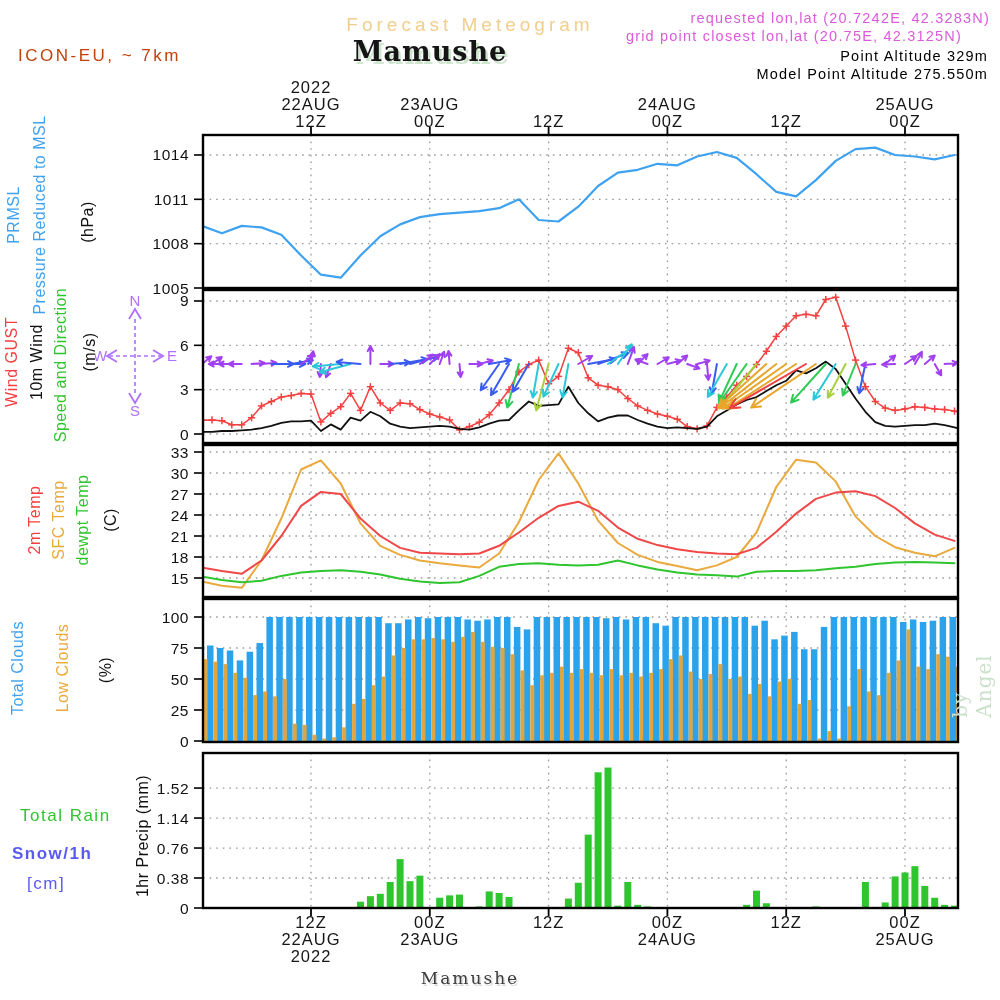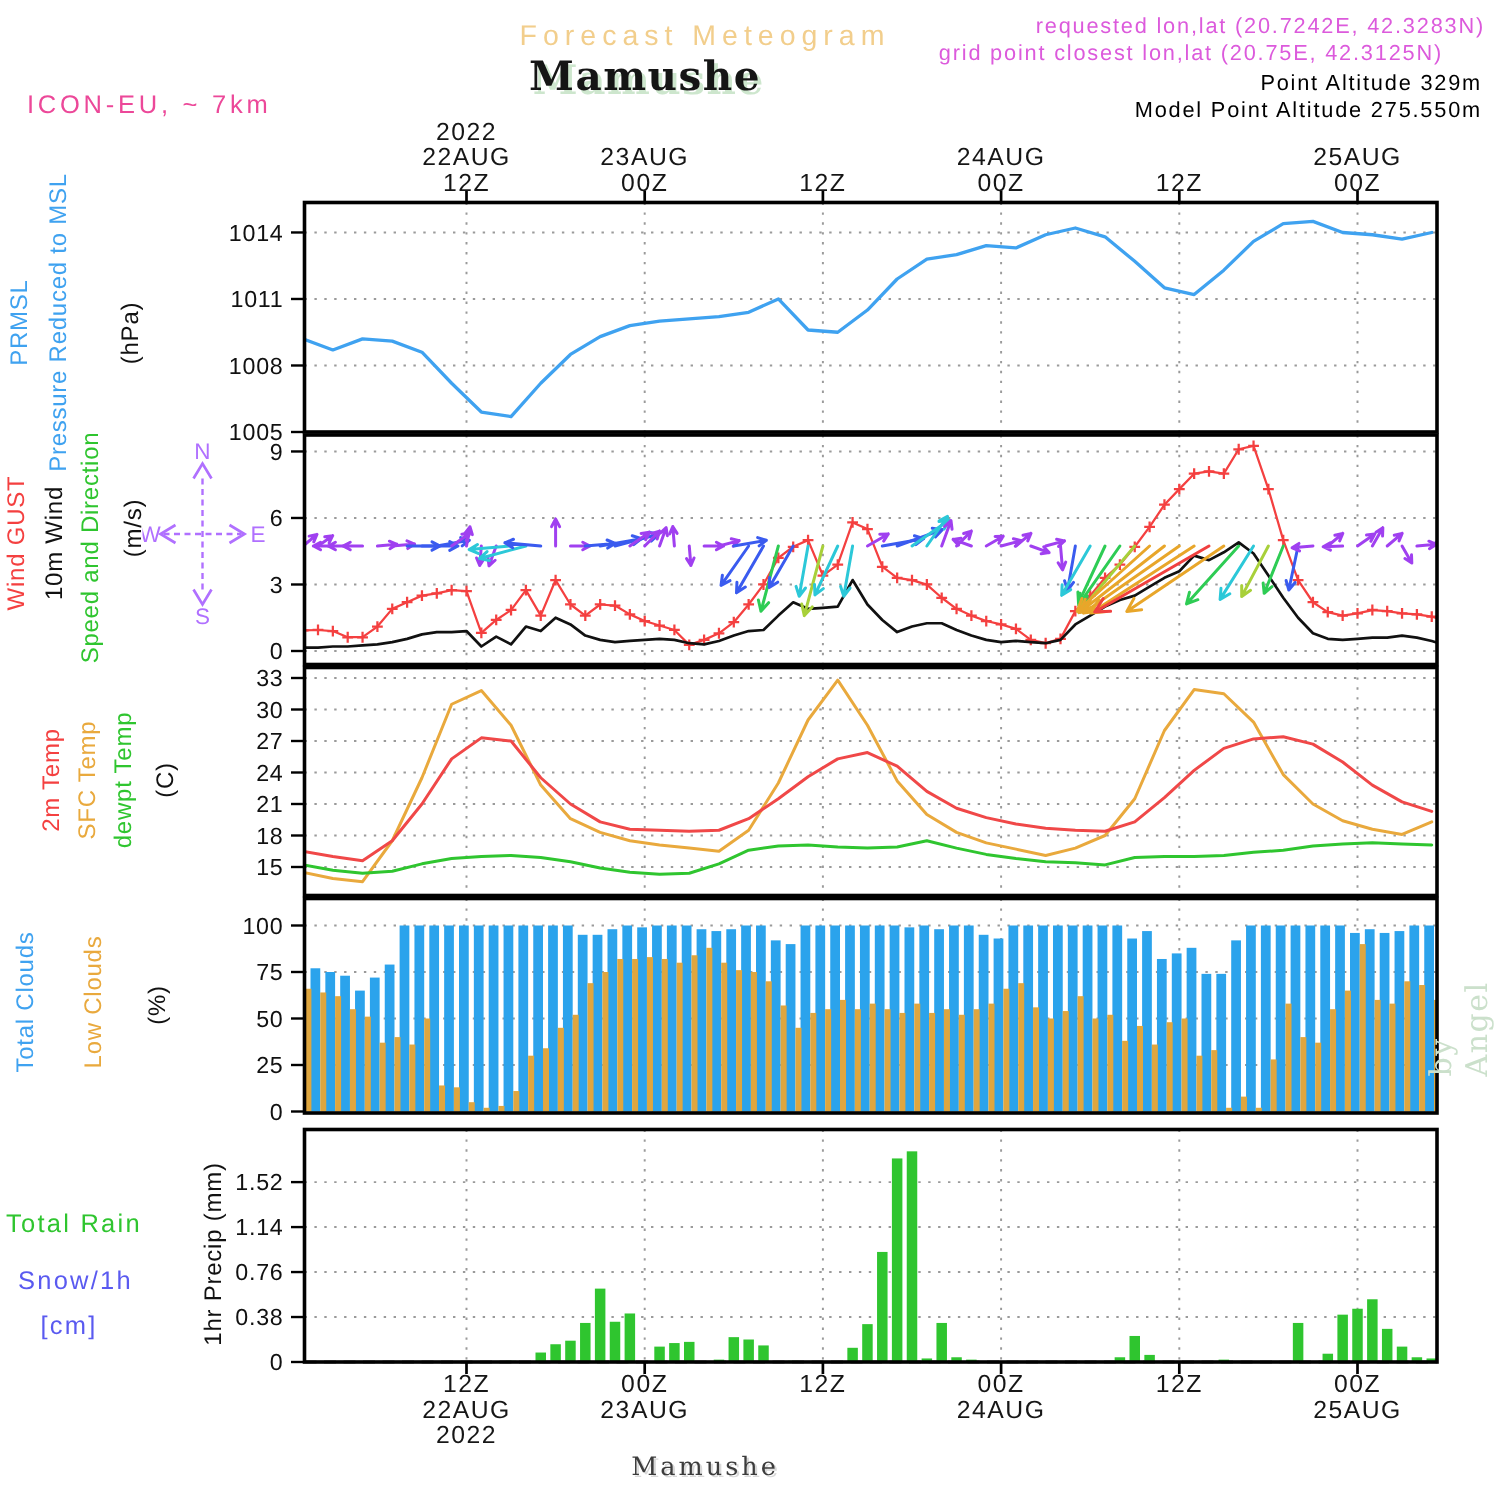--- a/index.html
+++ b/index.html
@@ -7,21 +7,21 @@
        font-family:"Liberation Sans",sans-serif;}
   .abs{position:absolute;white-space:nowrap;}
   .rot{position:absolute;white-space:nowrap;transform:translate(-50%,-50%) rotate(-90deg);}
   .ctr{transform:translate(-50%,0);margin-top:12px;}
   .rgt{transform:translate(-100%,0);}
   #plot-title{font-family:"DejaVu Serif",serif;font-weight:bold;font-size:27px;color:#151515;
       text-shadow:2.5px 2.5px 0 #cde6cd;letter-spacing:1px;}
   #forecast-watermark{color:#F2CE8C;font-size:19px;letter-spacing:4px;}
   .magenta{color:#DC5ADC;font-size:14.5px;letter-spacing:1.2px;}
   .violet{color:#000000;font-size:14.5px;letter-spacing:1.2px;}
-  #model-label{color:#ec4899;font-size:17px;letter-spacing:2.5px;margin-top:14px;}
+  #model-label{color:#c2410c;font-size:17px;letter-spacing:2.5px;}
   .blue{color:#3FA2F0;} .red{color:#F44040;} .orange{color:#E9A93D;}
   .green{color:#2FC52F;} .black{color:#111;} .snowblue{color:#5A5AF0;}
   .axlab{font-size:16px;letter-spacing:0.5px;}
   #station-footer{font-family:"DejaVu Serif",serif;font-size:17px;color:#3c3c3c;
       letter-spacing:2px;text-shadow:1.5px 1.5px 0 #d9d9d9;}
   #credit-watermark{position:absolute;transform:translate(-50%,-50%) rotate(-90deg);
       font-family:"DejaVu Serif",serif;font-size:20px;color:#cbe0cb;letter-spacing:1px;}
   svg text{font-family:"Liberation Sans",sans-serif;}
 </style>
 </head>
@@ -46,22 +46,22 @@
 
 <div class="rot axlab red" style="left:35px;top:520px;">2m Temp</div>
 <div class="rot axlab orange" style="left:59px;top:520px;">SFC Temp</div>
 <div class="rot axlab green" style="left:83px;top:520px;">dewpt Temp</div>
 <div class="rot axlab black" style="left:111px;top:520px;">(C)</div>
 
 <div class="rot axlab blue" style="left:18px;top:668px;">Total Clouds</div>
 <div class="rot axlab orange" style="left:63px;top:668px;">Low Clouds</div>
 <div class="rot axlab black" style="left:106px;top:670px;">(%)</div>
 
-<div class="abs axlab green" style="left:4px;top:806px;font-size:17px;letter-spacing:1.5px;">Total  Rain</div>
-<div class="abs axlab snowblue" style="left:12px;top:844px;font-size:17px;letter-spacing:1.5px;">Snow/1h</div>
+<div class="abs axlab green" style="left:20px;top:806px;font-size:17px;letter-spacing:1.5px;">Total  Rain</div>
+<div class="abs axlab snowblue" style="left:12px;top:844px;font-size:17px;letter-spacing:1.5px;font-weight:bold;">Snow/1h</div>
 <div class="abs axlab snowblue" style="left:27px;top:874px;font-size:17px;letter-spacing:1.5px;">[cm]</div>
 <div class="rot axlab black" style="left:143px;top:836px;">1hr Precip (mm)</div>
 
 <svg class="abs" style="left:95px;top:295px;" width="85" height="122">
   <g stroke="#B070FF" stroke-width="1.6" fill="none" stroke-dasharray="4 3">
     <line x1="40" y1="24" x2="40" y2="98"></line>
     <line x1="14" y1="61" x2="66" y2="61"></line>
   </g>
   <g stroke="#B070FF" stroke-width="1.8" fill="none">
     <path d="M34,24 L40,14 L46,24"></path>

